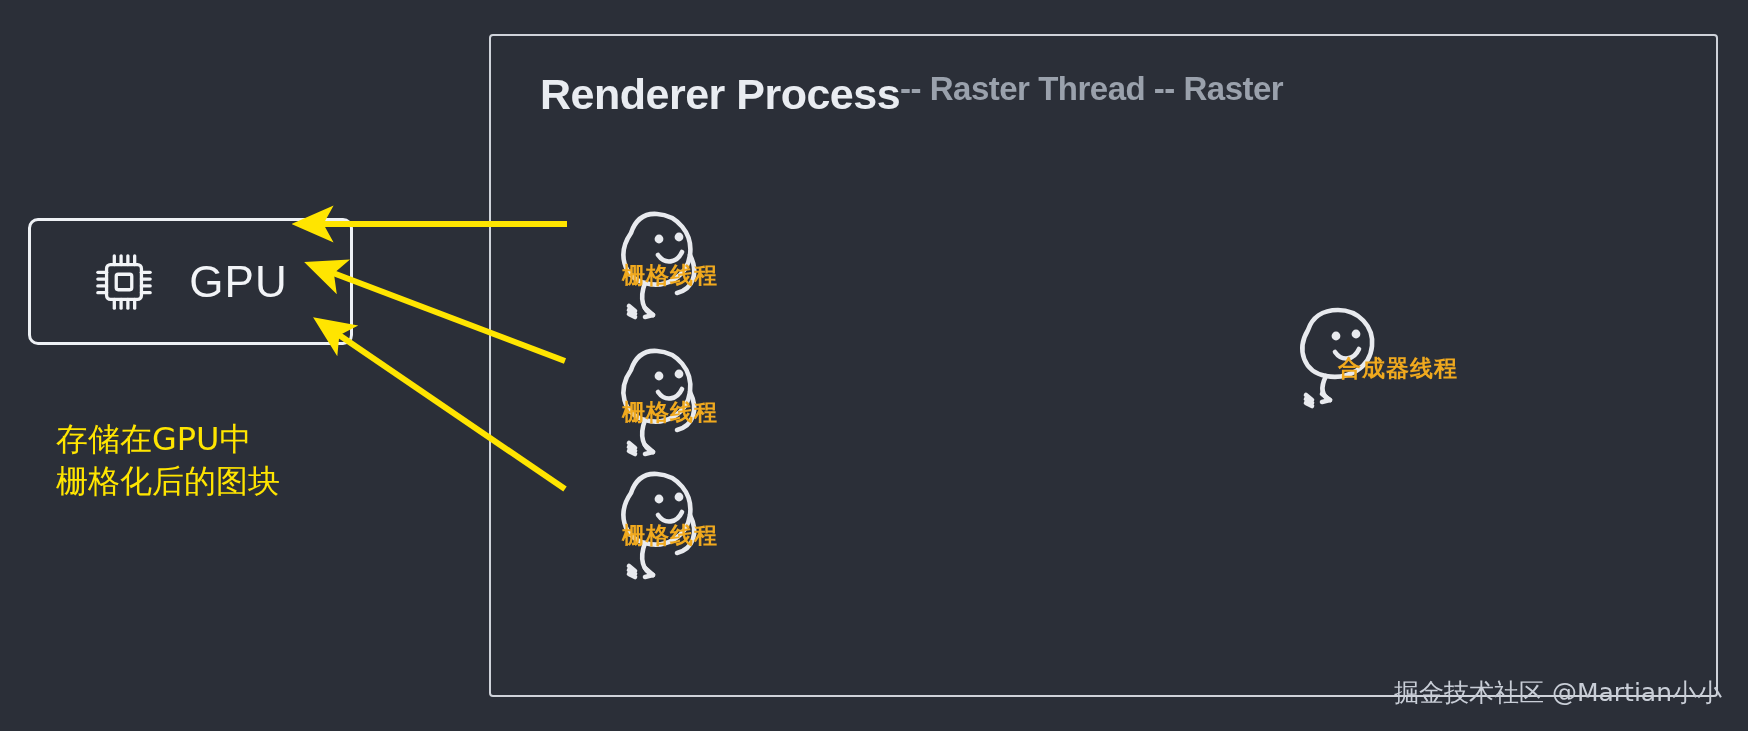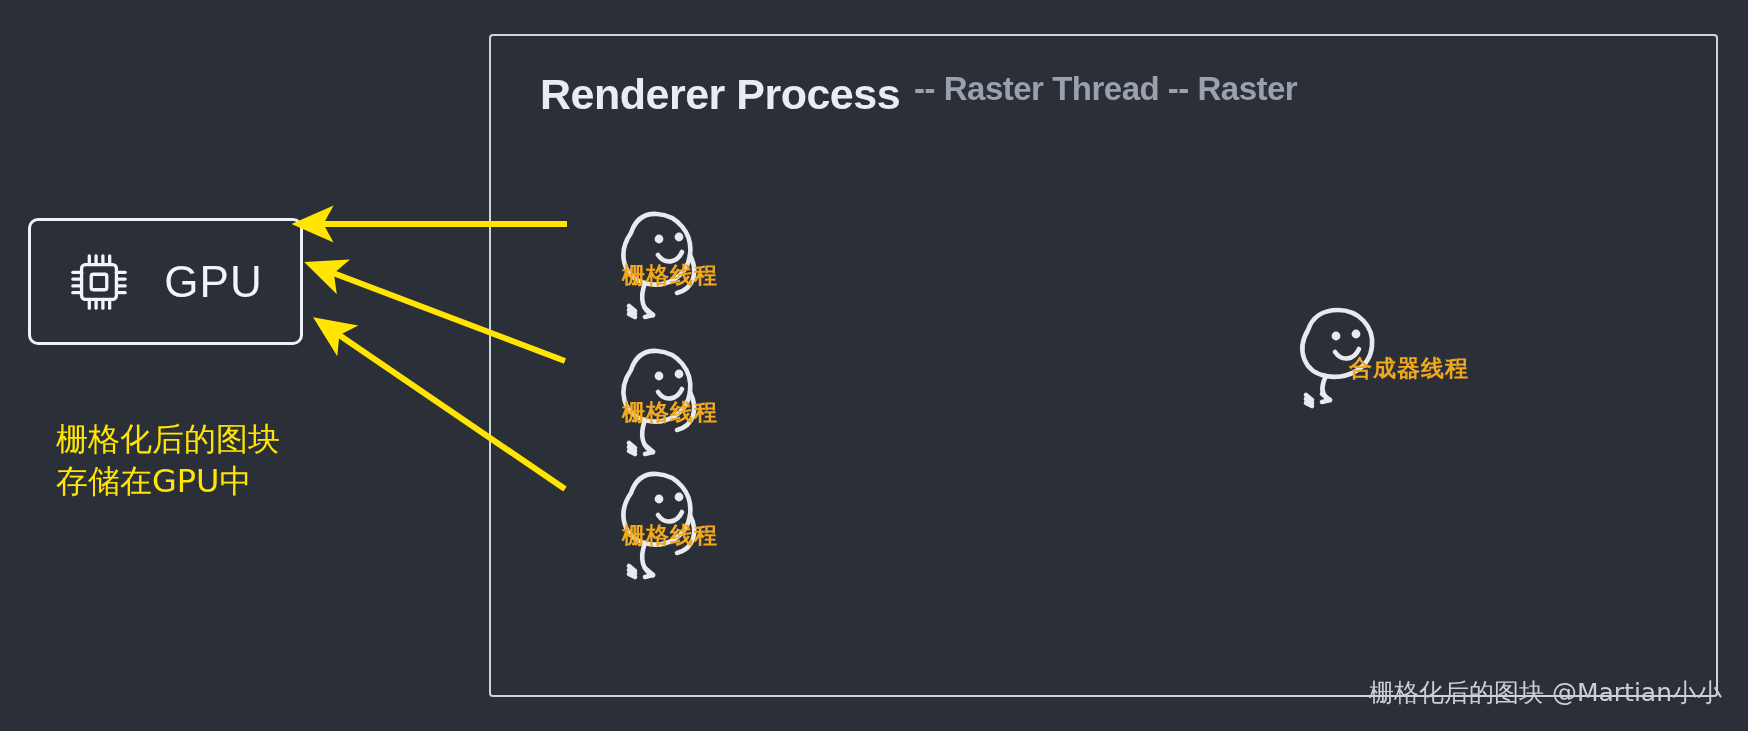--- a/index.html
+++ b/index.html
@@ -43,30 +43,29 @@
   .panel-title .main {
     font-size: 43px;
     font-weight: bold;
     color: #e9ecf1;
     letter-spacing: -0.5px;
   }
   .panel-title .sub {
     font-size: 33px;
     font-weight: bold;
     color: #9aa1ac;
-    margin-left: 14px;
     letter-spacing: -0.5px;
   }
 
   
   .gpu-box {
     position: absolute;
     left: 28px;
     top: 218px;
-    width: 275px;
+    width: 325px;
     height: 127px;
     border: 3px solid #eef1f5;
     border-radius: 10px;
     box-sizing: border-box;
     display: flex;
     align-items: center;
     justify-content: center;
     gap: 34px;
   }
   .gpu-label {
@@ -116,21 +115,21 @@
   }
 
   .fig-1 { left: 595px; top: 195px; }
   .lbl-1 { left: 622px; top: 260px; }
   .fig-2 { left: 595px; top: 332px; }
   .lbl-2 { left: 622px; top: 397px; }
   .fig-3 { left: 595px; top: 455px; }
   .lbl-3 { left: 622px; top: 520px; }
 
   .fig-c { left: 1278px; top: 290px; }
-  .lbl-c { left: 1338px; top: 353px; margin-left: 11px; }
+  .lbl-c { left: 1338px; top: 353px; }
 
   
   .watermark {
     position: absolute;
     right: 26px;
     bottom: 22px;
     font-size: 25px;
     color: #c9ced7;
     font-family: "DejaVu Sans", "Liberation Sans", sans-serif;
     white-space: nowrap;
@@ -168,22 +167,22 @@
         <line x1="50" y1="22" x2="59" y2="22"></line>
         <line x1="50" y1="29" x2="59" y2="29"></line>
         <line x1="50" y1="36" x2="59" y2="36"></line>
         <line x1="50" y1="43" x2="59" y2="43"></line>
       </svg>
     </span>
     <span class="gpu-label">GPU</span>
   </div>
 
   <div class="gpu-caption">
+    <div>存储在GPU中</div>
     <div>栅格化后的图块</div>
-    <div>存储在GPU中</div>
   </div>
 
   <svg class="arrows" viewBox="0 0 1748 731">
     <defs>
       <marker id="yarrow" markerWidth="7" markerHeight="7" refX="5.6" refY="3.5" orient="auto" markerUnits="strokeWidth">
         <path d="M7,3.5 L0,0.4 L1.7,3.5 L0,6.6 Z" fill="#ffe500"></path>
       </marker>
     </defs>
     <line x1="567" y1="224" x2="300" y2="224" stroke="#ffe500" stroke-width="6" marker-end="url(#yarrow)"></line>
     <line x1="565" y1="361" x2="312" y2="265" stroke="#ffe500" stroke-width="6" marker-end="url(#yarrow)"></line>
@@ -238,15 +237,15 @@
       <circle cx="58" cy="46" r="4.4" fill="#e8eaee" stroke="none"></circle>
       <circle cx="78" cy="44" r="4.4" fill="#e8eaee" stroke="none"></circle>
       <path d="M57 62 C64 72 76 70 81 59"></path>
       <path d="M48 86 C42 98 44 106 52 110"></path>
       <path d="M52 110 L44 104 M52 110 L44 112"></path>
       <path d="M34 110 L28 105 M34 113 L28 109 M34 116 L28 113"></path>
     </svg>
   </div>
   <div class="thread-label lbl-c">合成器线程</div>
 
-  <div class="watermark">栅格化后的图块 @Martian小小</div>
+  <div class="watermark">掘金技术社区 @Martian小小</div>
 
 </div>
 
 </body></html>

